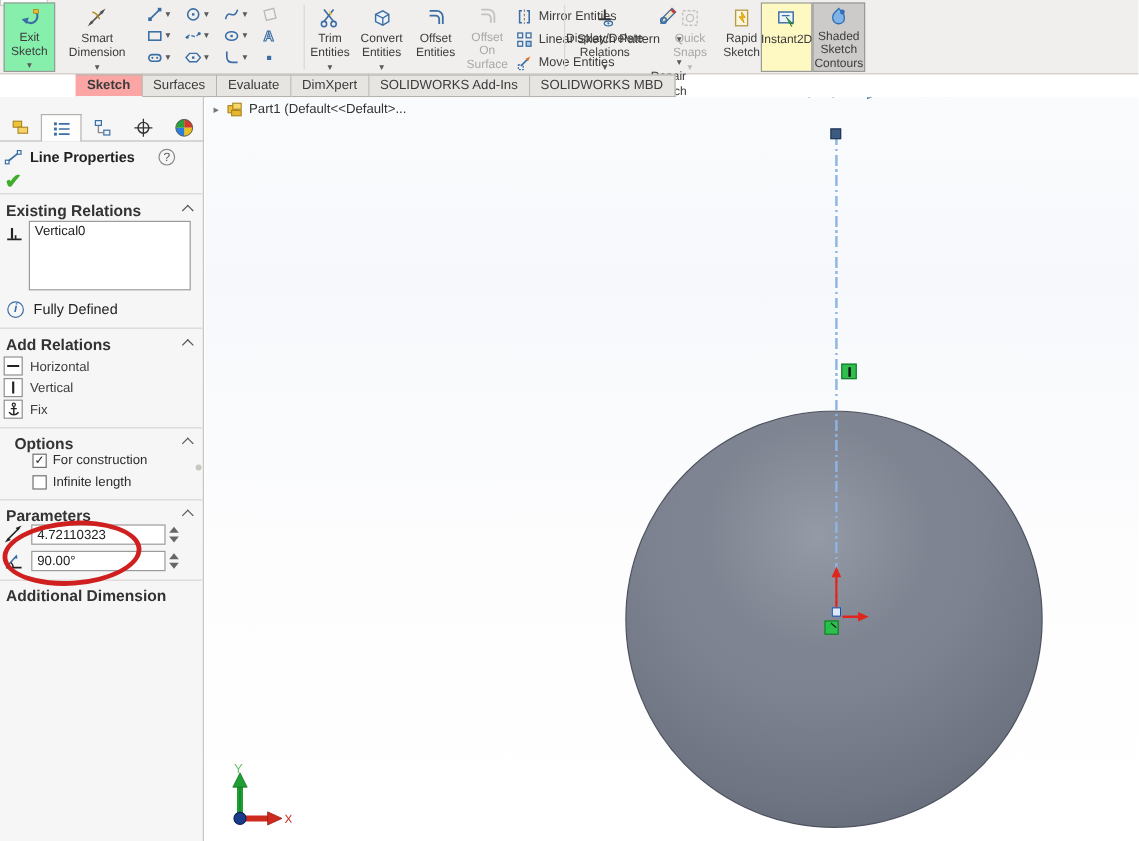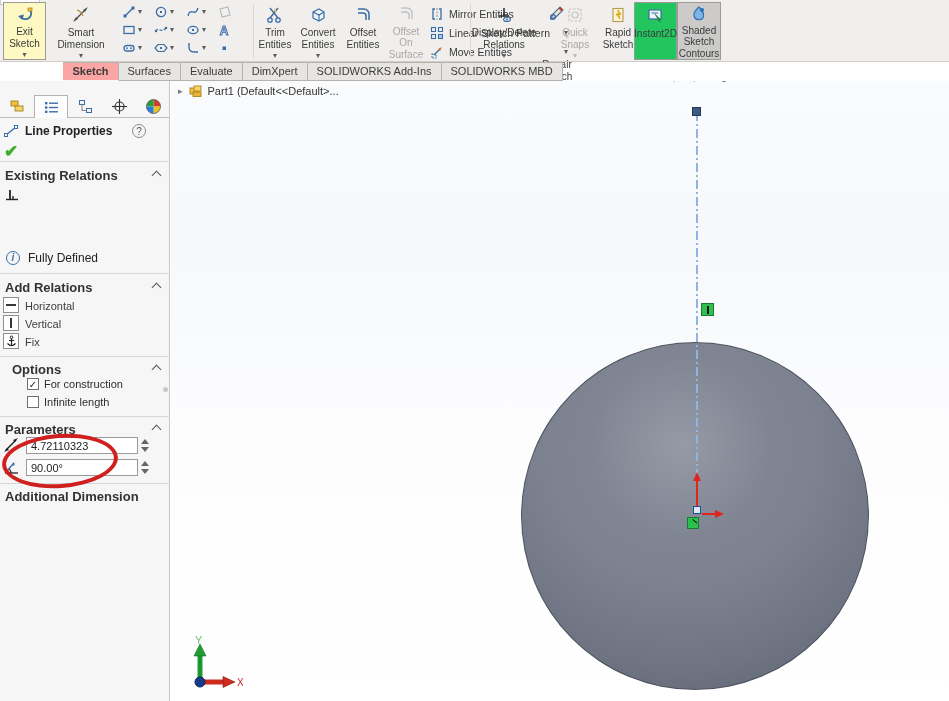--- a/index.html
+++ b/index.html
@@ -8,22 +8,22 @@
   #app { position:relative; width:949px; height:701px; background:#fff; overflow:hidden; }
 
   
   .ribbon { position:absolute; left:0; top:0; width:949px; height:62px; background:#f0efed; border-bottom:1px solid #d1cec9; }
   .rsep { position:absolute; top:4px; height:54px; width:1px; background:#dbd8d4; }
   .rbtn { position:absolute; top:2px; height:58px; display:flex; flex-direction:column; align-items:center; justify-content:flex-start; font-size:10px; line-height:1.15; text-align:center; color:#3b3b3b; cursor:default; }
   .rbtn .ric { height:22px; display:flex; align-items:center; justify-content:center; margin-top:2px; }
   .rbtn .rlabel { margin-top:1px; }
   .caret { font-size:8px; color:#5a5a5a; line-height:1; }
   .rbtn .caret { margin-top:2px; }
-  .pressed { background:#fef9c3; border:1px solid #9a9a9a; }
-  .boxed-active { background:#22c55e; border:1px solid #9a9a9a; }
+  .pressed { background:#86efac; border:1px solid #9a9a9a; }
+  .boxed-active { background:#fef9c3; border:1px solid #9a9a9a; }
   .boxed-dark { background:#cccbca; border:1px solid #9a9a9a; }
   .grayed { color:#aaa8a5; }
   .grid3 { position:absolute; left:116px; top:3px; width:134px; height:56px; display:grid; grid-template-columns:32px 32px 32px 24px; grid-template-rows:18px 18px 18px; }
   .gcell { display:flex; align-items:center; justify-content:center; gap:2px; }
   .rowbtns { position:absolute; left:337px; top:4px; width:132px; }
   .rowbtn { display:flex; align-items:center; height:19px; font-size:10.5px; gap:5px; }
   .rowbtn .caret { margin-left:auto; }
   
   .tabbar { position:absolute; left:0; top:62px; height:19px; display:flex; }
   .tab { height:19px; padding:2px 9px 0 9px; font-size:11px; color:#3b3b3b; background:#e7e5e2; border:1px solid #b6b3ae; border-left:none; white-space:nowrap; }
@@ -412,20 +412,23 @@
 
     <div class="shead" style="top:87px;">
       <span>Existing Relations</span>
       <span class="chev up"></span>
     </div>
     <svg width="16" height="16" viewBox="0 0 16 16" style="position:absolute;left:4px;top:106px;">
         <line x1="6" y1="3" x2="6" y2="12" stroke="#222" stroke-width="1.8"></line>
         <line x1="2" y1="12.5" x2="14" y2="12.5" stroke="#222" stroke-width="1.4"></line>
         <line x1="9" y1="9" x2="9" y2="12" stroke="#222" stroke-width="1.4"></line>
       </svg>
+    <div class="listbox" style="top:103px;">
+      <div>Vertical0</div>
+    </div>
 
     <div class="inforow" style="top:170px;">
       <span class="infoc">i</span>
       <span class="txt">Fully Defined</span>
     </div>
 
     <div class="phr" style="top:192px;"></div>
 
     <div class="shead" style="top:199px;">
       <span>Add Relations</span>

